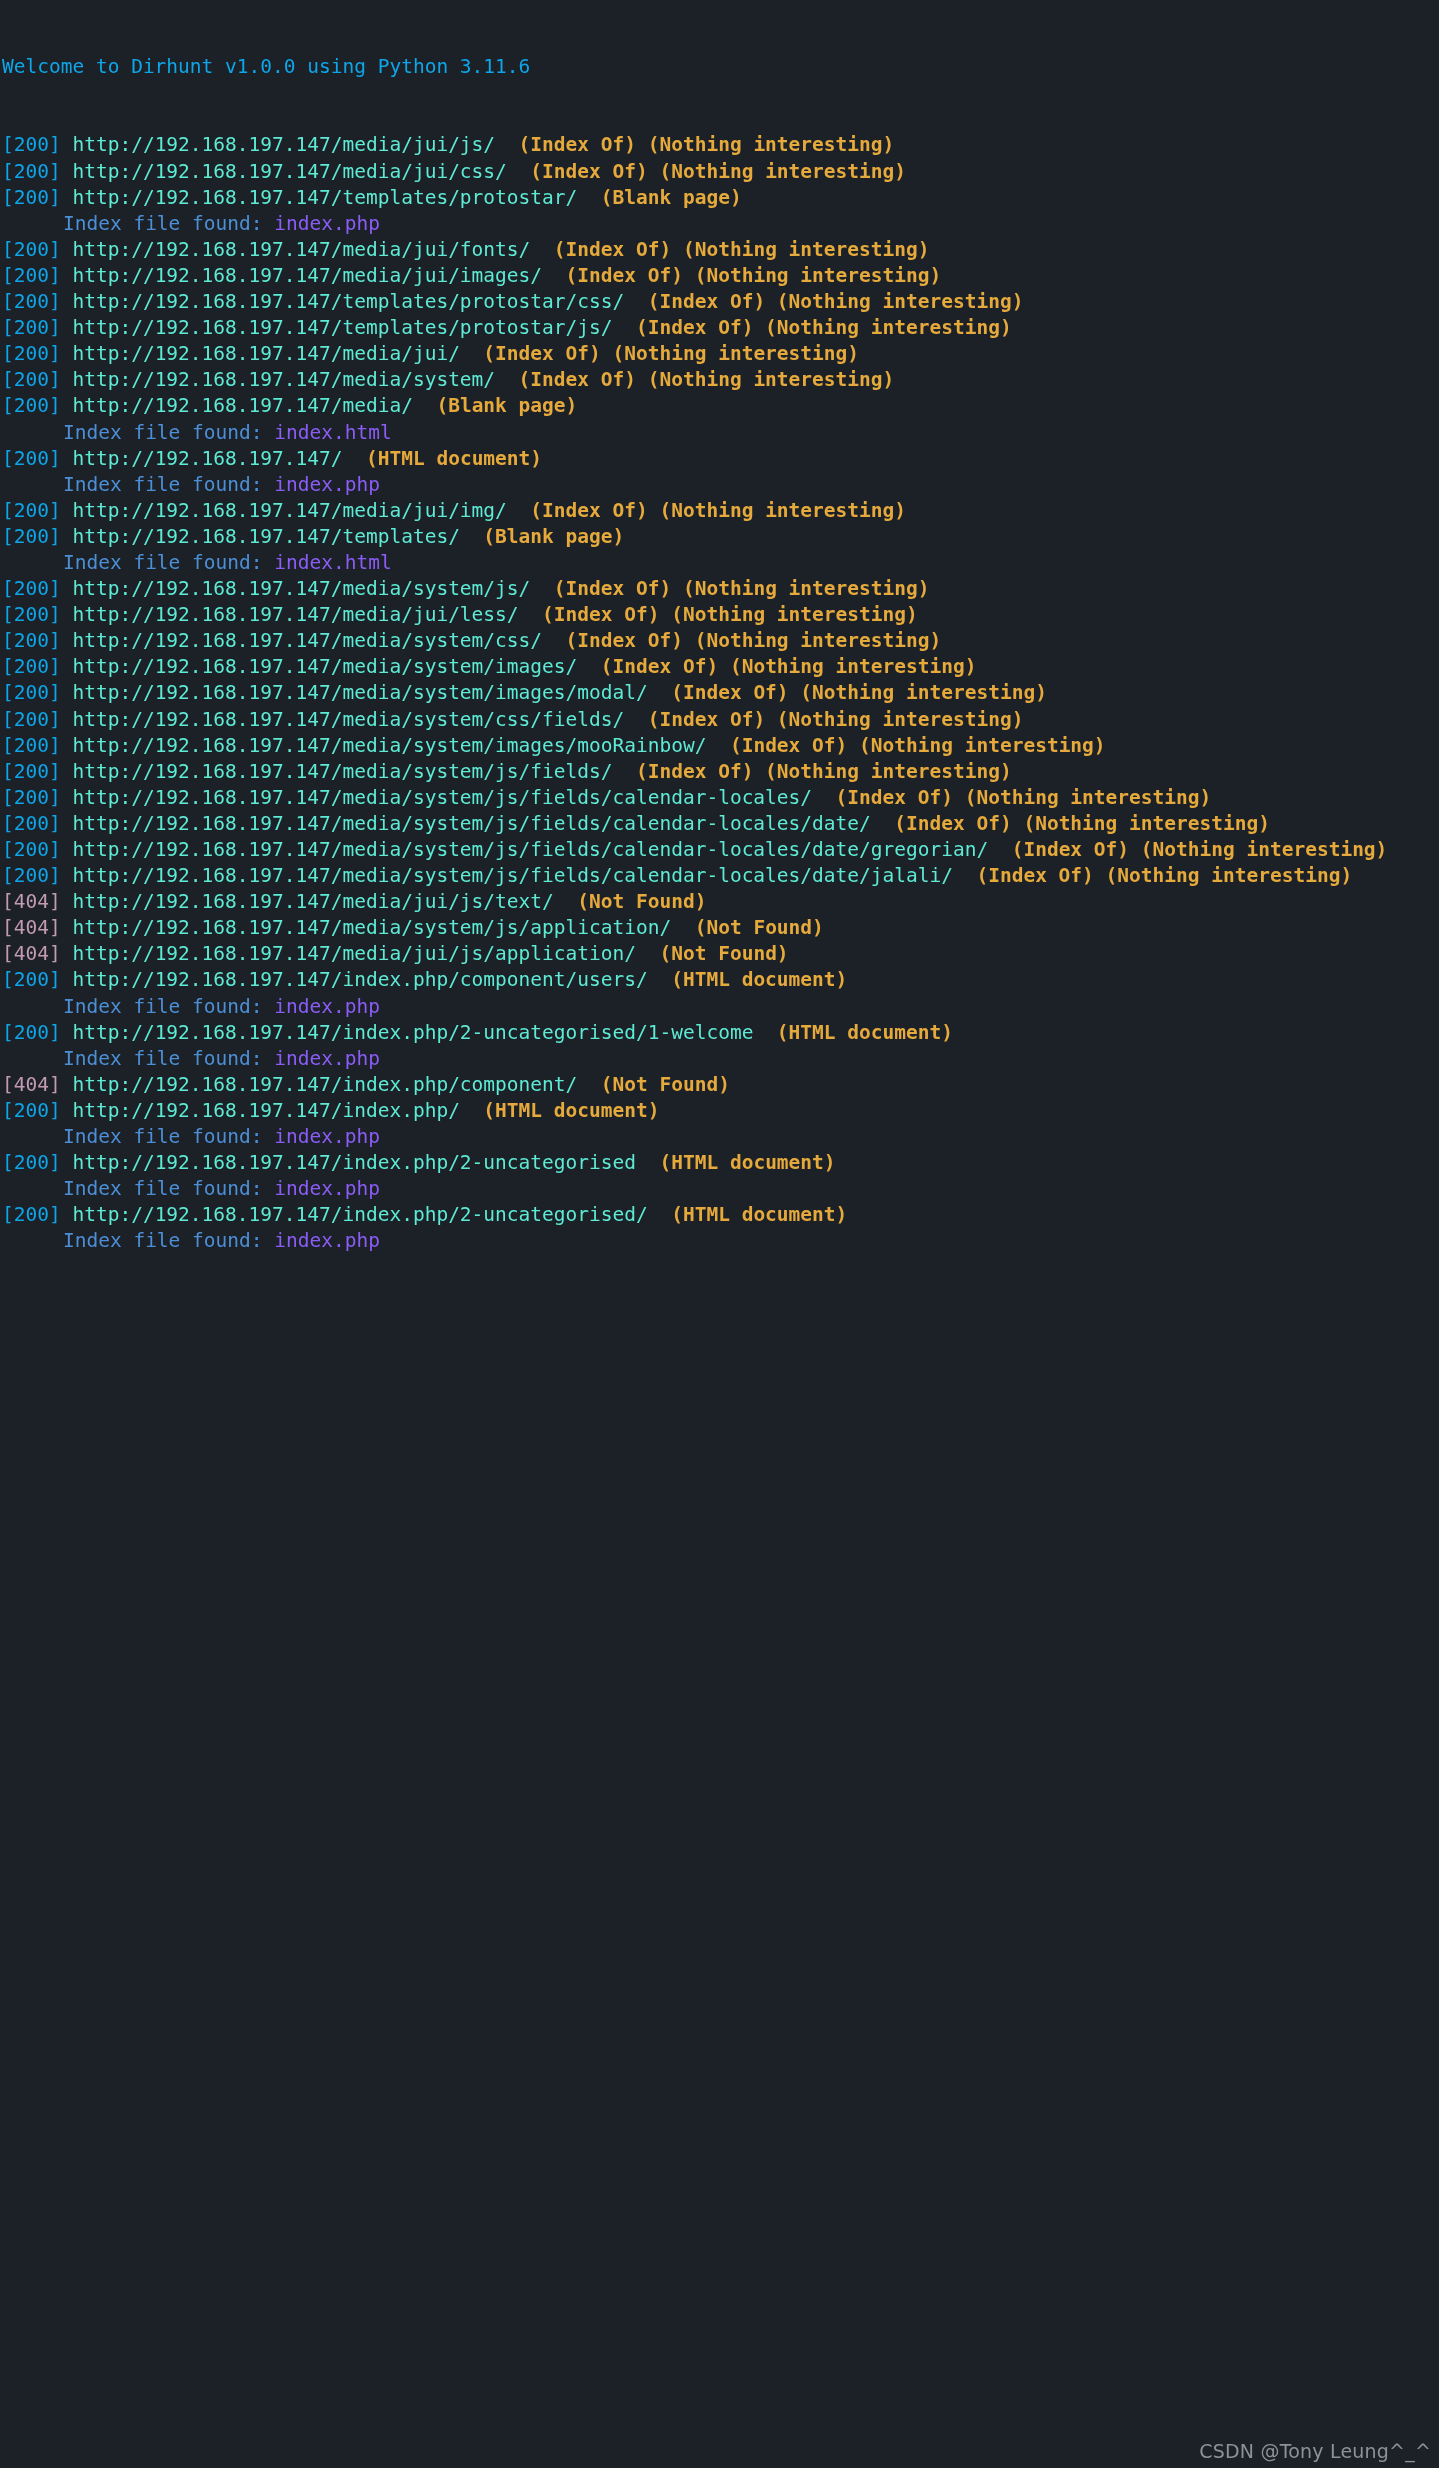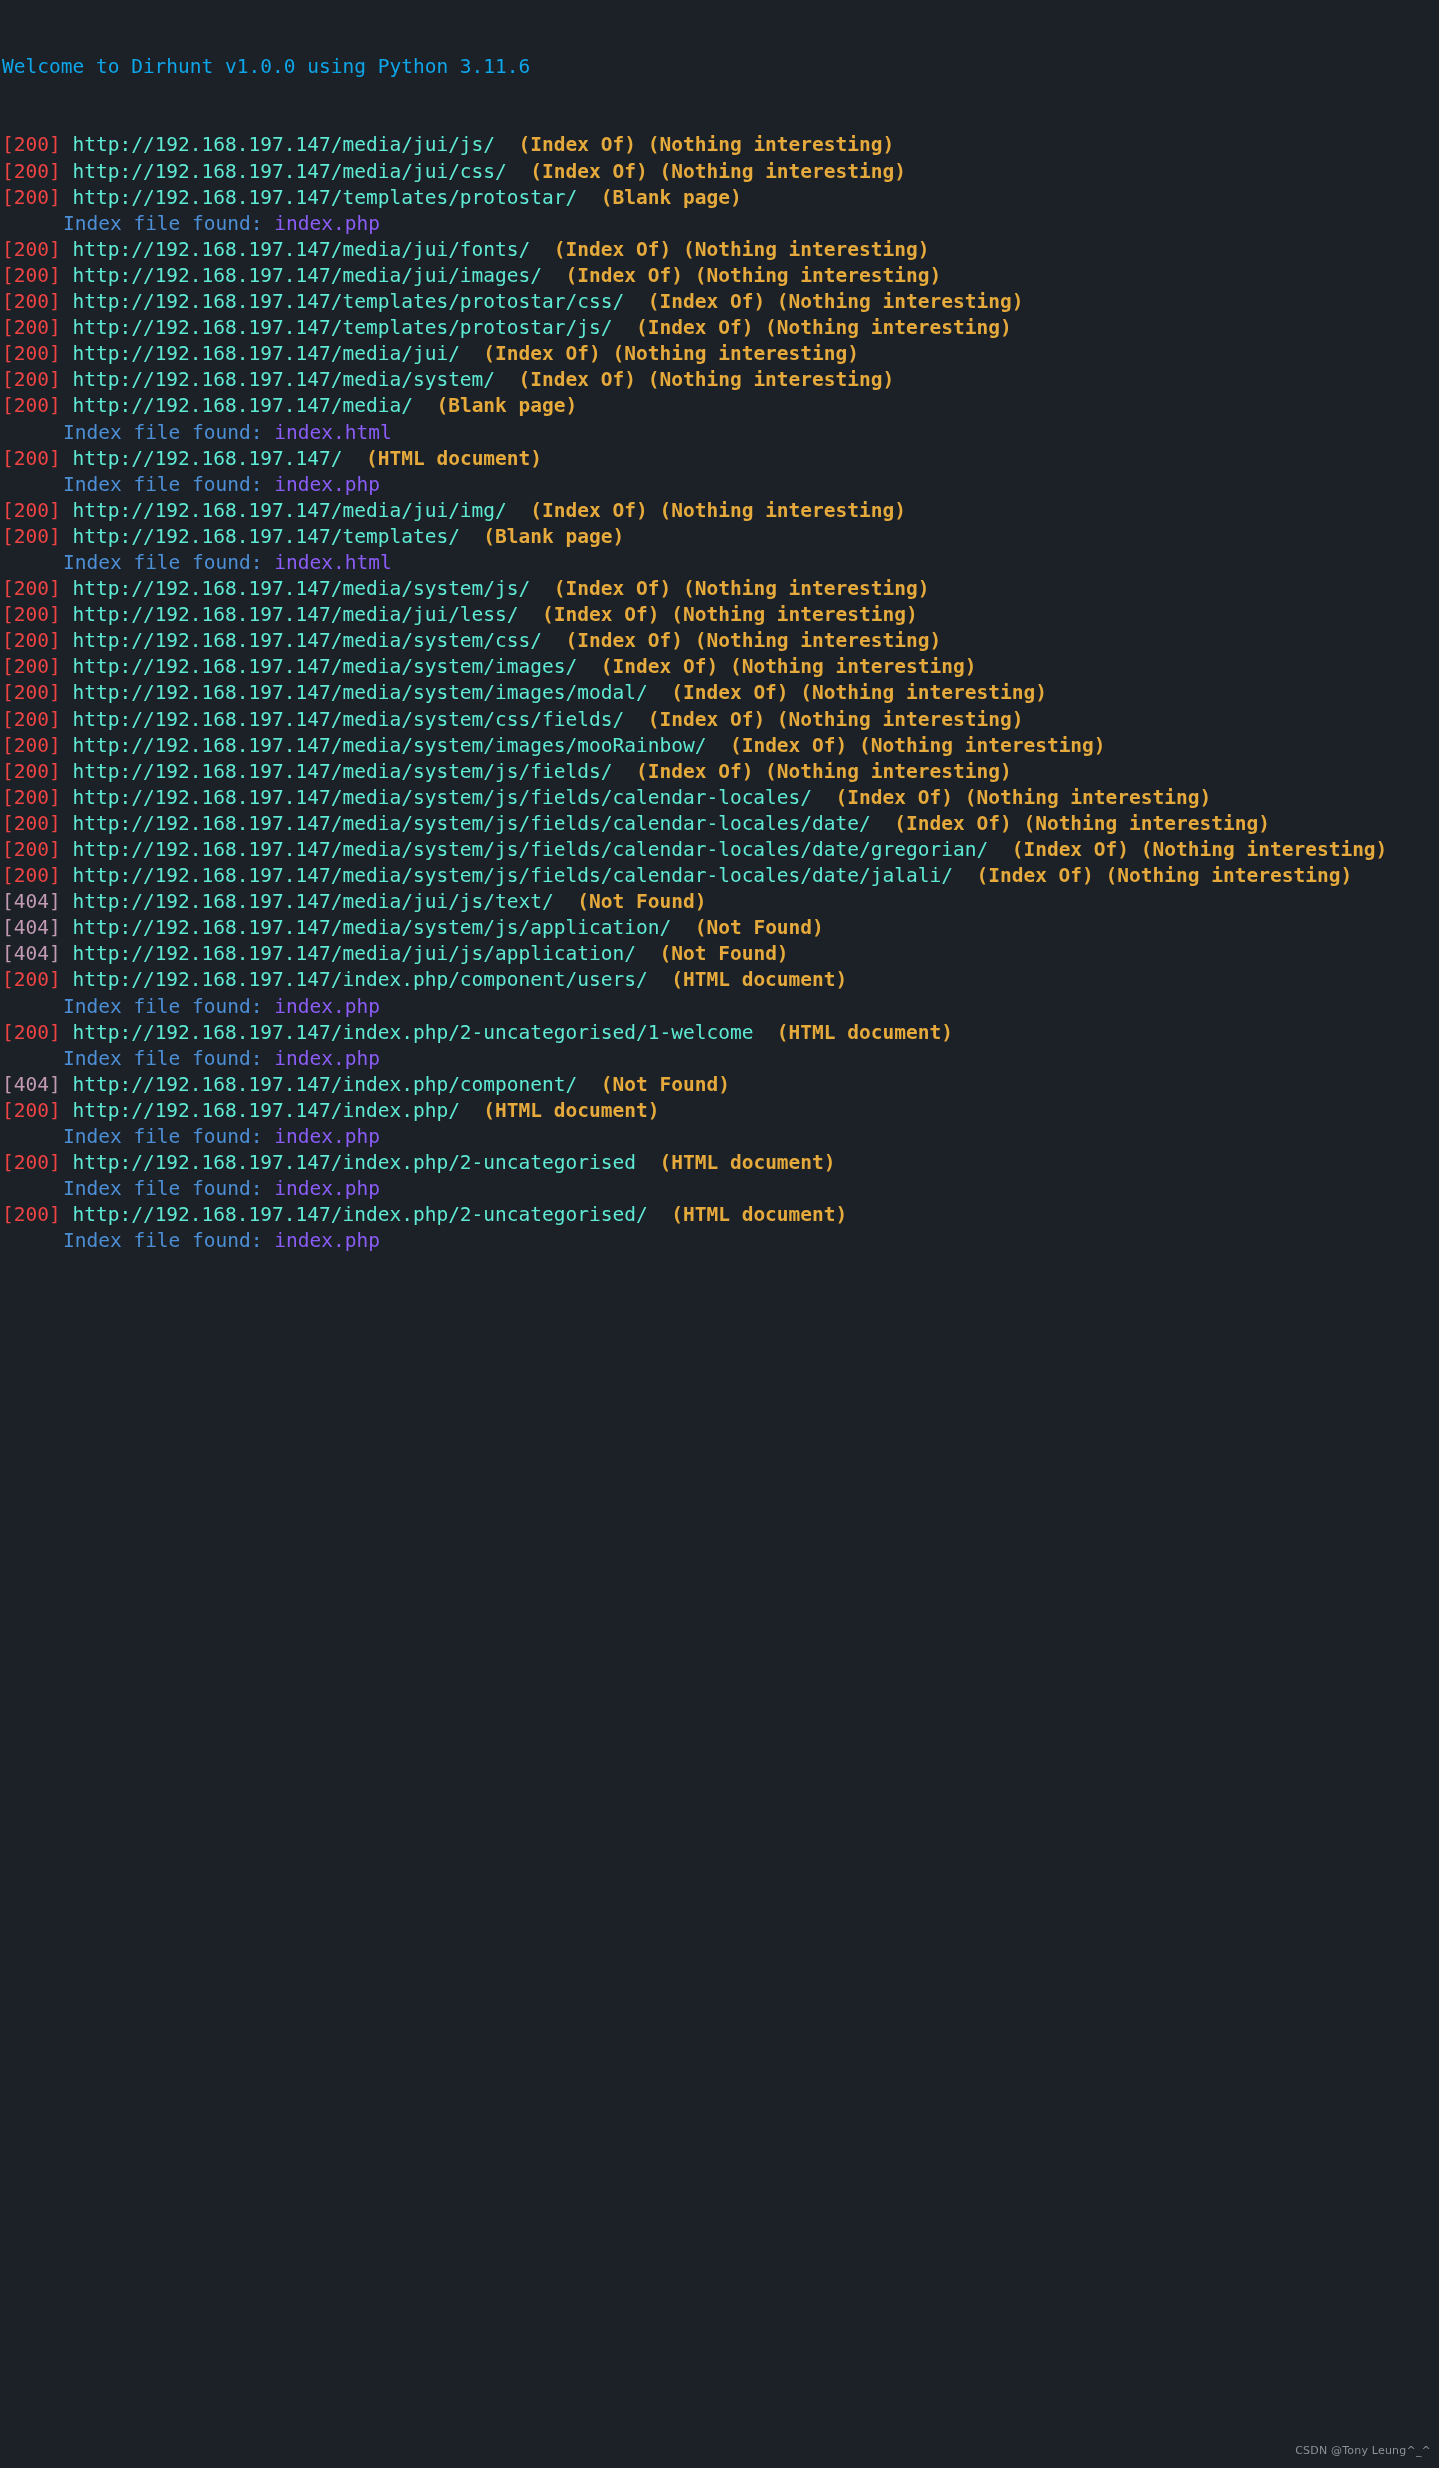--- a/index.html
+++ b/index.html
@@ -21,34 +21,34 @@
     padding: 2px 0 0 0;
     white-space: pre-wrap;
     word-break: break-all;
   }
   .line {
     white-space: pre-wrap;
     word-break: break-all;
     padding-left: 2px;
   }
   .c-welcome   { color: #0ea5e9; }
-  .c-status200 { color: #ef4444; }
+  .c-status200 { color: #0ea5e9; }
   .c-status404 { color: #c39ab4; text-align: center; }
   .c-url       { color: #5eead4; }
   .c-tag       { color: #e5a93c; font-weight: bold; }
   .c-indexlbl  { color: #4d8fd6; margin-left: 14px; }
   .c-indexfile { color: #8b5cf6; }
   .indent      { display: inline-block; width: 4ch; }
   .sp          { white-space: pre; }
   #watermark {
     position: absolute;
     right: 8px;
     bottom: 4px;
     font-family: "DejaVu Sans", "Liberation Sans", sans-serif;
-    font-size: 11px;
+    font-size: 19px;
     color: #8c9298;
     letter-spacing: 0.2px;
   }
 </style>
 </head>
 <body>
 
 <div id="terminal">
   <div class="line c-welcome">Welcome to Dirhunt v1.0.0 using Python 3.11.6</div>
   <div id="log-lines"><div class="line"><span class="c-status200">[200]</span><span class="sp"> </span><span class="c-url">http://192.168.197.147/media/jui/js/</span><span class="sp">  </span><span class="c-tag">(Index Of) (Nothing interesting)</span></div><div class="line"><span class="c-status200">[200]</span><span class="sp"> </span><span class="c-url">http://192.168.197.147/media/jui/css/</span><span class="sp">  </span><span class="c-tag">(Index Of) (Nothing interesting)</span></div><div class="line"><span class="c-status200">[200]</span><span class="sp"> </span><span class="c-url">http://192.168.197.147/templates/protostar/</span><span class="sp">  </span><span class="c-tag">(Blank page)</span></div><div class="line"><span class="indent"> </span><span class="c-indexlbl">Index file found:</span><span class="sp"> </span><span class="c-indexfile">index.php</span></div><div class="line"><span class="c-status200">[200]</span><span class="sp"> </span><span class="c-url">http://192.168.197.147/media/jui/fonts/</span><span class="sp">  </span><span class="c-tag">(Index Of) (Nothing interesting)</span></div><div class="line"><span class="c-status200">[200]</span><span class="sp"> </span><span class="c-url">http://192.168.197.147/media/jui/images/</span><span class="sp">  </span><span class="c-tag">(Index Of) (Nothing interesting)</span></div><div class="line"><span class="c-status200">[200]</span><span class="sp"> </span><span class="c-url">http://192.168.197.147/templates/protostar/css/</span><span class="sp">  </span><span class="c-tag">(Index Of) (Nothing interesting)</span></div><div class="line"><span class="c-status200">[200]</span><span class="sp"> </span><span class="c-url">http://192.168.197.147/templates/protostar/js/</span><span class="sp">  </span><span class="c-tag">(Index Of) (Nothing interesting)</span></div><div class="line"><span class="c-status200">[200]</span><span class="sp"> </span><span class="c-url">http://192.168.197.147/media/jui/</span><span class="sp">  </span><span class="c-tag">(Index Of) (Nothing interesting)</span></div><div class="line"><span class="c-status200">[200]</span><span class="sp"> </span><span class="c-url">http://192.168.197.147/media/system/</span><span class="sp">  </span><span class="c-tag">(Index Of) (Nothing interesting)</span></div><div class="line"><span class="c-status200">[200]</span><span class="sp"> </span><span class="c-url">http://192.168.197.147/media/</span><span class="sp">  </span><span class="c-tag">(Blank page)</span></div><div class="line"><span class="indent"> </span><span class="c-indexlbl">Index file found:</span><span class="sp"> </span><span class="c-indexfile">index.html</span></div><div class="line"><span class="c-status200">[200]</span><span class="sp"> </span><span class="c-url">http://192.168.197.147/</span><span class="sp">  </span><span class="c-tag">(HTML document)</span></div><div class="line"><span class="indent"> </span><span class="c-indexlbl">Index file found:</span><span class="sp"> </span><span class="c-indexfile">index.php</span></div><div class="line"><span class="c-status200">[200]</span><span class="sp"> </span><span class="c-url">http://192.168.197.147/media/jui/img/</span><span class="sp">  </span><span class="c-tag">(Index Of) (Nothing interesting)</span></div><div class="line"><span class="c-status200">[200]</span><span class="sp"> </span><span class="c-url">http://192.168.197.147/templates/</span><span class="sp">  </span><span class="c-tag">(Blank page)</span></div><div class="line"><span class="indent"> </span><span class="c-indexlbl">Index file found:</span><span class="sp"> </span><span class="c-indexfile">index.html</span></div><div class="line"><span class="c-status200">[200]</span><span class="sp"> </span><span class="c-url">http://192.168.197.147/media/system/js/</span><span class="sp">  </span><span class="c-tag">(Index Of) (Nothing interesting)</span></div><div class="line"><span class="c-status200">[200]</span><span class="sp"> </span><span class="c-url">http://192.168.197.147/media/jui/less/</span><span class="sp">  </span><span class="c-tag">(Index Of) (Nothing interesting)</span></div><div class="line"><span class="c-status200">[200]</span><span class="sp"> </span><span class="c-url">http://192.168.197.147/media/system/css/</span><span class="sp">  </span><span class="c-tag">(Index Of) (Nothing interesting)</span></div><div class="line"><span class="c-status200">[200]</span><span class="sp"> </span><span class="c-url">http://192.168.197.147/media/system/images/</span><span class="sp">  </span><span class="c-tag">(Index Of) (Nothing interesting)</span></div><div class="line"><span class="c-status200">[200]</span><span class="sp"> </span><span class="c-url">http://192.168.197.147/media/system/images/modal/</span><span class="sp">  </span><span class="c-tag">(Index Of) (Nothing interesting)</span></div><div class="line"><span class="c-status200">[200]</span><span class="sp"> </span><span class="c-url">http://192.168.197.147/media/system/css/fields/</span><span class="sp">  </span><span class="c-tag">(Index Of) (Nothing interesting)</span></div><div class="line"><span class="c-status200">[200]</span><span class="sp"> </span><span class="c-url">http://192.168.197.147/media/system/images/mooRainbow/</span><span class="sp">  </span><span class="c-tag">(Index Of) (Nothing interesting)</span></div><div class="line"><span class="c-status200">[200]</span><span class="sp"> </span><span class="c-url">http://192.168.197.147/media/system/js/fields/</span><span class="sp">  </span><span class="c-tag">(Index Of) (Nothing interesting)</span></div><div class="line"><span class="c-status200">[200]</span><span class="sp"> </span><span class="c-url">http://192.168.197.147/media/system/js/fields/calendar-locales/</span><span class="sp">  </span><span class="c-tag">(Index Of) (Nothing interesting)</span></div><div class="line"><span class="c-status200">[200]</span><span class="sp"> </span><span class="c-url">http://192.168.197.147/media/system/js/fields/calendar-locales/date/</span><span class="sp">  </span><span class="c-tag">(Index Of) (Nothing interesting)</span></div><div class="line"><span class="c-status200">[200]</span><span class="sp"> </span><span class="c-url">http://192.168.197.147/media/system/js/fields/calendar-locales/date/gregorian/</span><span class="sp">  </span><span class="c-tag">(Index Of) (Nothing interesting)</span></div><div class="line"><span class="c-status200">[200]</span><span class="sp"> </span><span class="c-url">http://192.168.197.147/media/system/js/fields/calendar-locales/date/jalali/</span><span class="sp">  </span><span class="c-tag">(Index Of) (Nothing interesting)</span></div><div class="line"><span class="c-status404">[404]</span><span class="sp"> </span><span class="c-url">http://192.168.197.147/media/jui/js/text/</span><span class="sp">  </span><span class="c-tag">(Not Found)</span></div><div class="line"><span class="c-status404">[404]</span><span class="sp"> </span><span class="c-url">http://192.168.197.147/media/system/js/application/</span><span class="sp">  </span><span class="c-tag">(Not Found)</span></div><div class="line"><span class="c-status404">[404]</span><span class="sp"> </span><span class="c-url">http://192.168.197.147/media/jui/js/application/</span><span class="sp">  </span><span class="c-tag">(Not Found)</span></div><div class="line"><span class="c-status200">[200]</span><span class="sp"> </span><span class="c-url">http://192.168.197.147/index.php/component/users/</span><span class="sp">  </span><span class="c-tag">(HTML document)</span></div><div class="line"><span class="indent"> </span><span class="c-indexlbl">Index file found:</span><span class="sp"> </span><span class="c-indexfile">index.php</span></div><div class="line"><span class="c-status200">[200]</span><span class="sp"> </span><span class="c-url">http://192.168.197.147/index.php/2-uncategorised/1-welcome</span><span class="sp">  </span><span class="c-tag">(HTML document)</span></div><div class="line"><span class="indent"> </span><span class="c-indexlbl">Index file found:</span><span class="sp"> </span><span class="c-indexfile">index.php</span></div><div class="line"><span class="c-status404">[404]</span><span class="sp"> </span><span class="c-url">http://192.168.197.147/index.php/component/</span><span class="sp">  </span><span class="c-tag">(Not Found)</span></div><div class="line"><span class="c-status200">[200]</span><span class="sp"> </span><span class="c-url">http://192.168.197.147/index.php/</span><span class="sp">  </span><span class="c-tag">(HTML document)</span></div><div class="line"><span class="indent"> </span><span class="c-indexlbl">Index file found:</span><span class="sp"> </span><span class="c-indexfile">index.php</span></div><div class="line"><span class="c-status200">[200]</span><span class="sp"> </span><span class="c-url">http://192.168.197.147/index.php/2-uncategorised</span><span class="sp">  </span><span class="c-tag">(HTML document)</span></div><div class="line"><span class="indent"> </span><span class="c-indexlbl">Index file found:</span><span class="sp"> </span><span class="c-indexfile">index.php</span></div><div class="line"><span class="c-status200">[200]</span><span class="sp"> </span><span class="c-url">http://192.168.197.147/index.php/2-uncategorised/</span><span class="sp">  </span><span class="c-tag">(HTML document)</span></div><div class="line"><span class="indent"> </span><span class="c-indexlbl">Index file found:</span><span class="sp"> </span><span class="c-indexfile">index.php</span></div></div>

